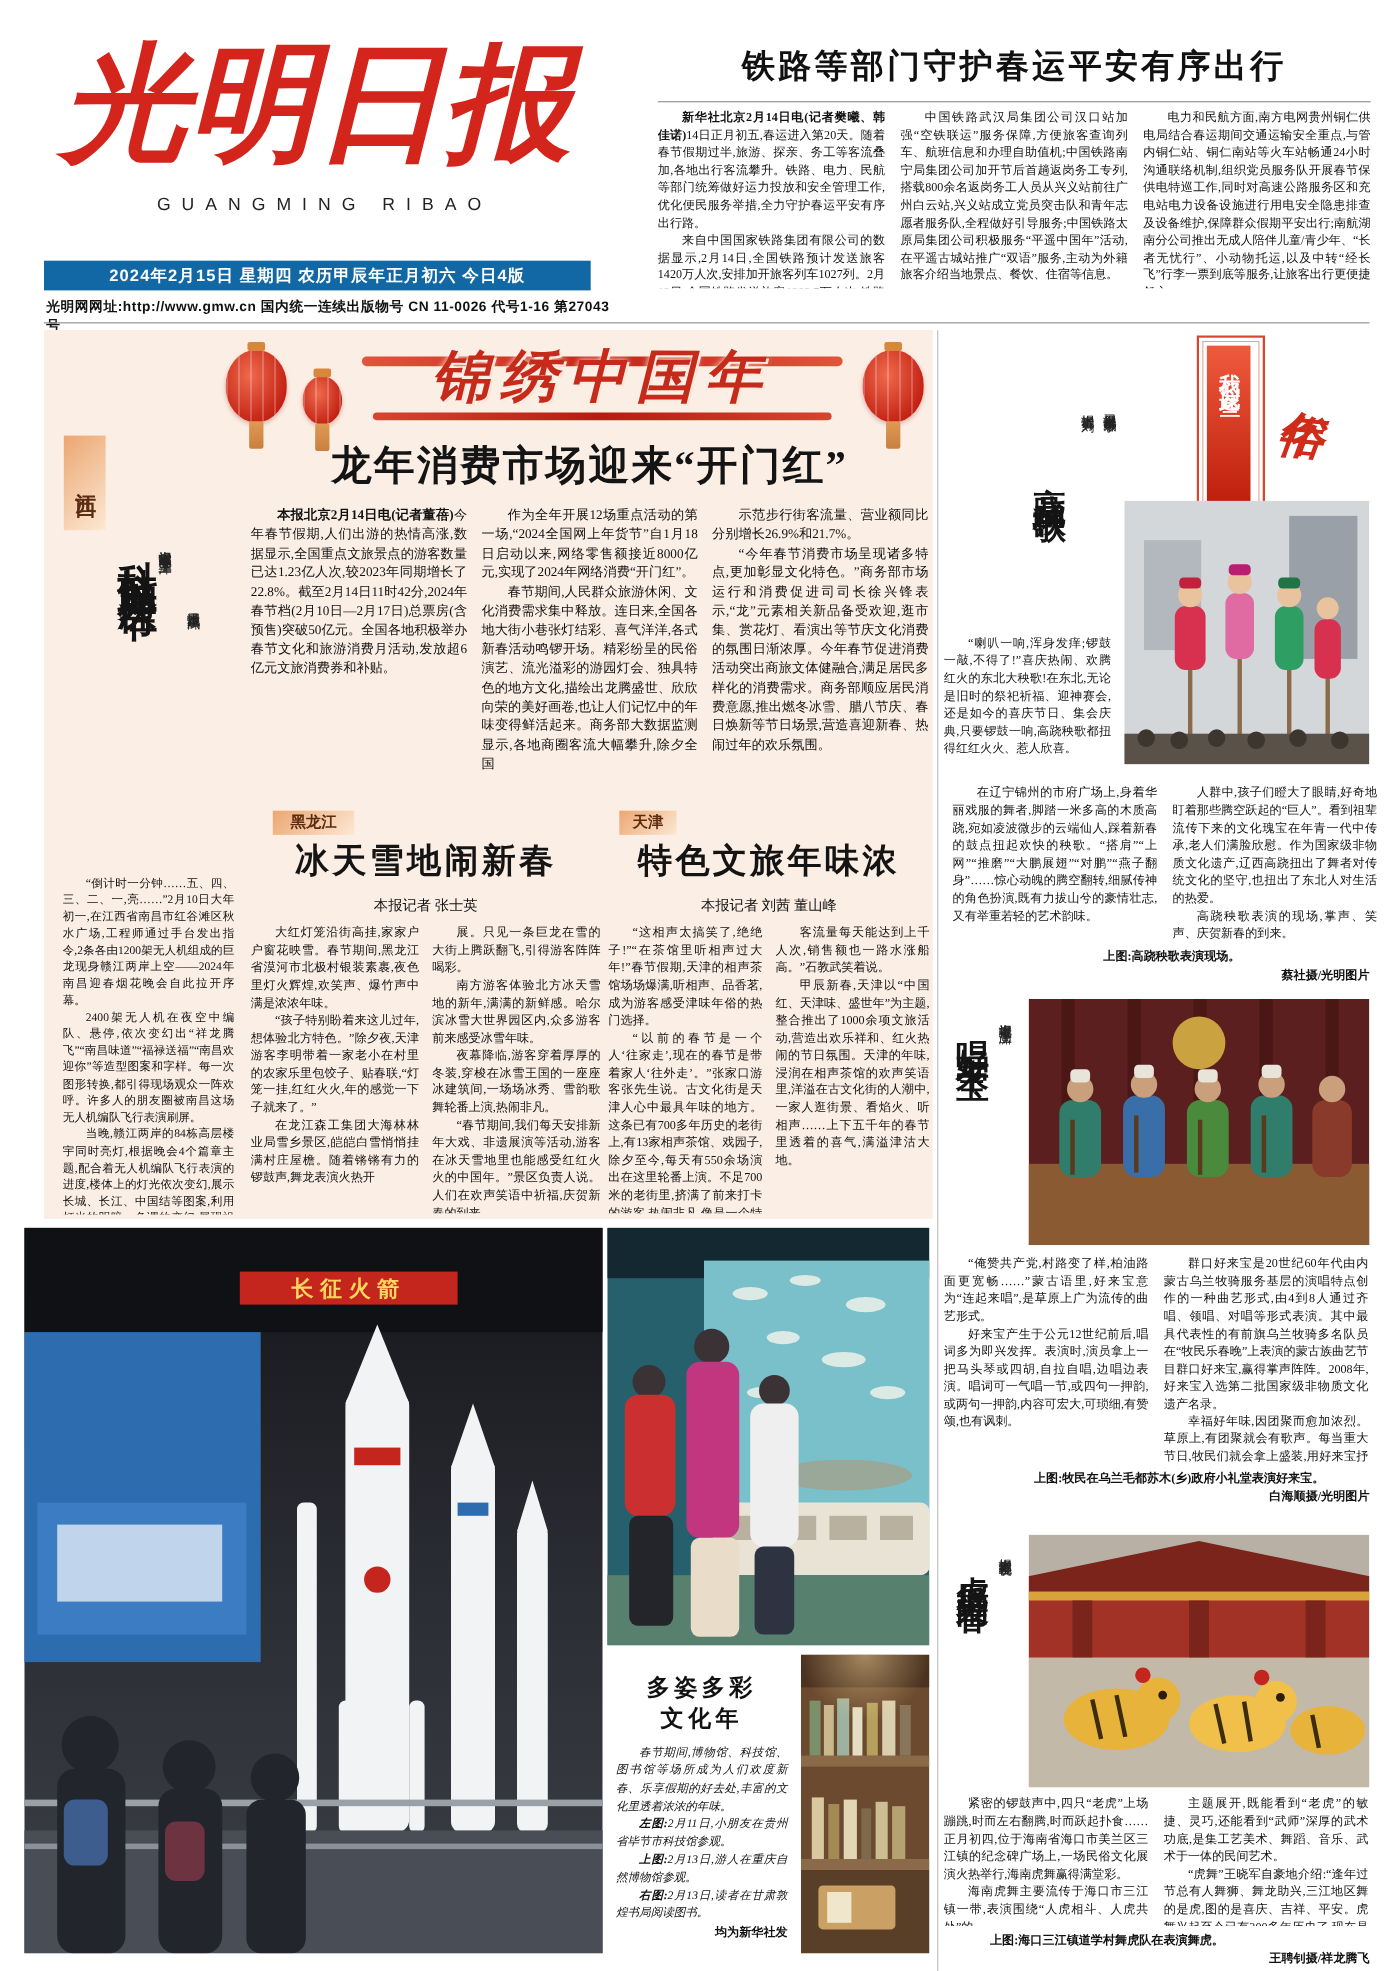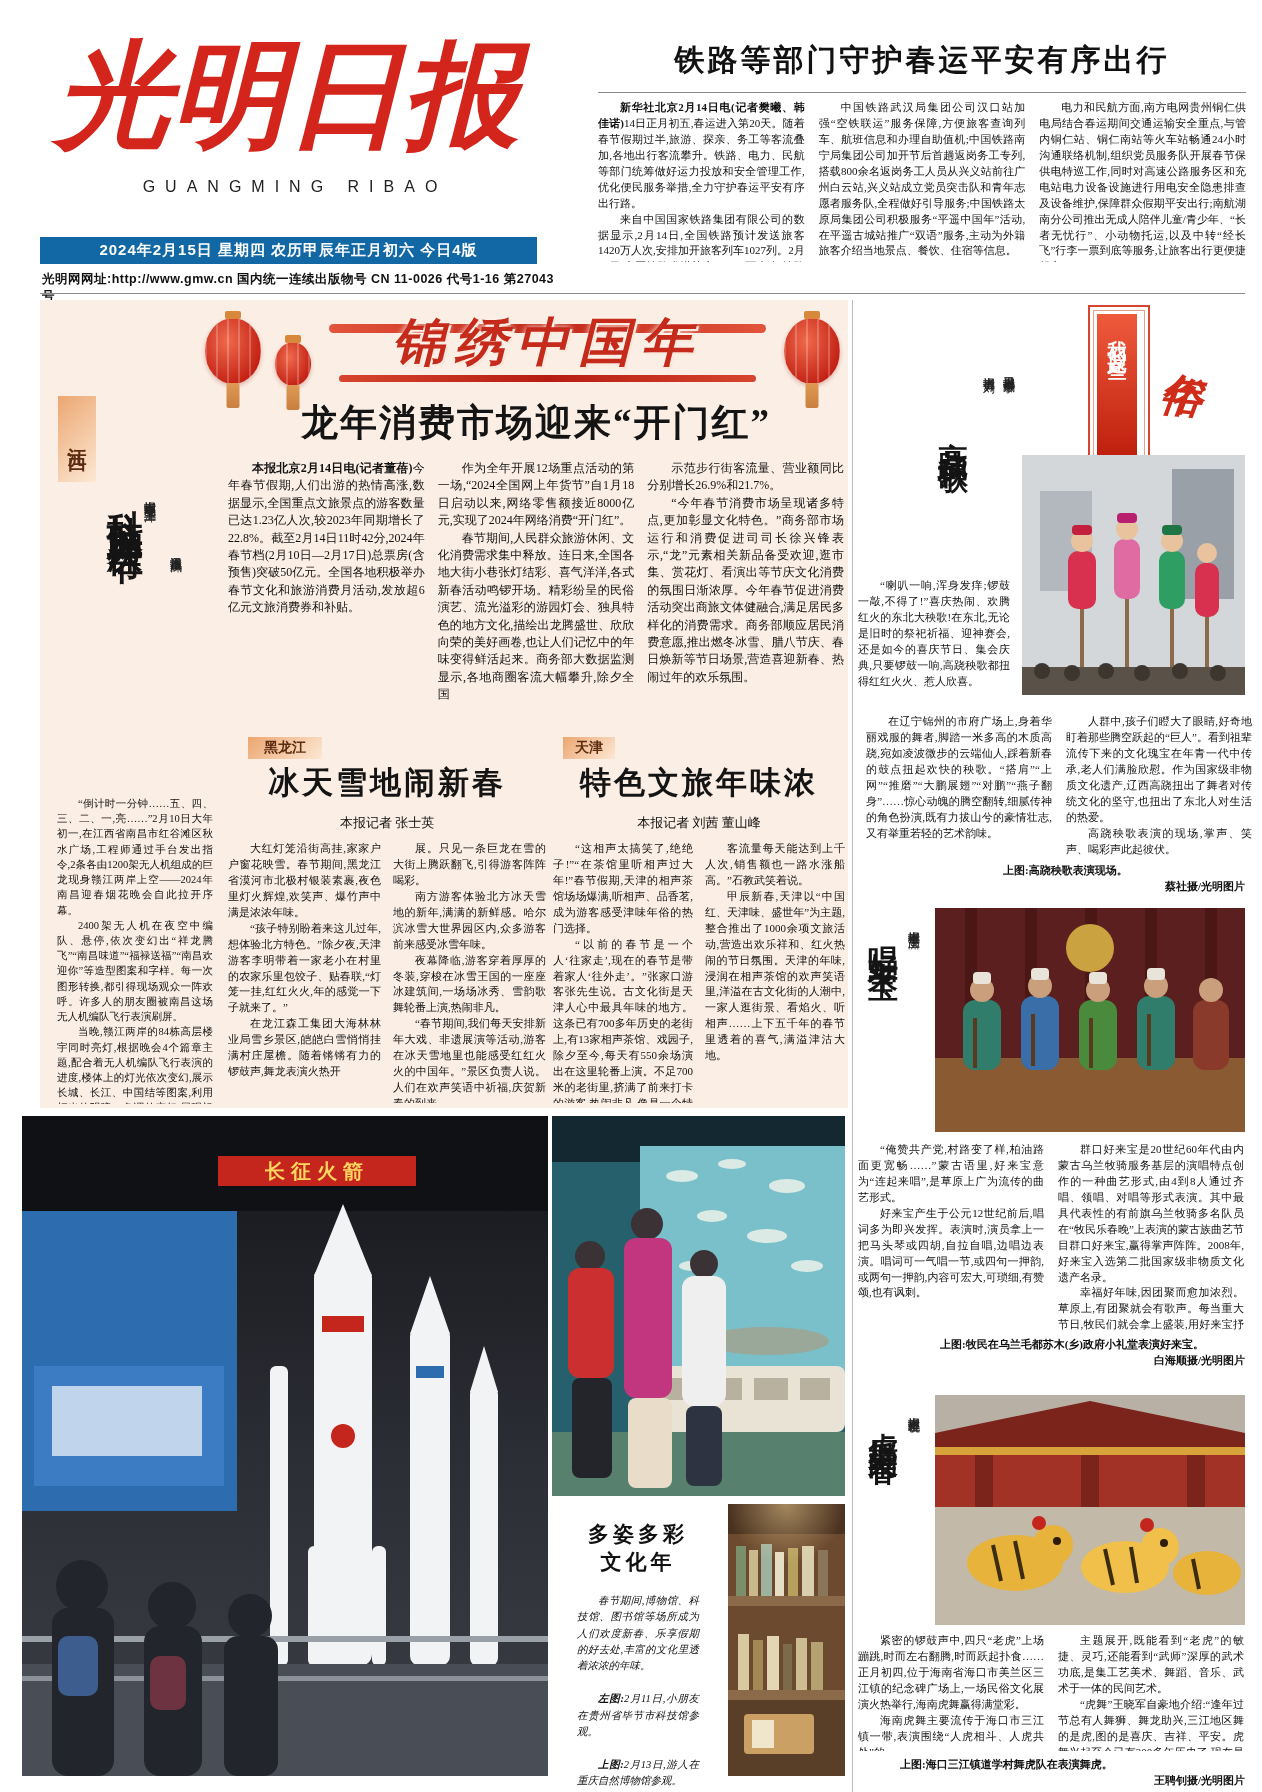--- a/index.html
+++ b/index.html
@@ -80,21 +80,21 @@
   .nianxu-box { background:linear-gradient(#ef5a3c,#b51505); color:#fff;
     font-weight:bold; font-size:19px; letter-spacing:7px; padding:10px 7px;
     border:1px solid #ffffff; }
   .nianxu-cal { font-weight:bold; font-style:italic; color:#d02c1a; font-size:42px;
     letter-spacing:4px; transform:rotate(6deg); }
   .flower { color:#d02c1a; font-size:26px; letter-spacing:-4px; }
 
   
   .culture-title { font-size:21px; font-weight:bold; letter-spacing:4px; text-align:center; }
   .culture-body { font-size:10.5px; line-height:1.55; font-style:italic; text-align:justify; }
-  .culture-body p { margin:17px; text-indent:2em; }
+  .culture-body p { margin:0; text-indent:2em; }
 </style>
 </head>
 <body>
 
 <div class="page">
 
   <div class="abs logo" style="left:55px; top:28px; width:480px;">光明日报</div>
   <div class="abs pinyin" style="left:55px; top:178px; width:480px;">GUANGMING RIBAO</div>
   <div class="abs datebar" style="left:40px; top:237px; width:497px; height:27px;">2024年2月15日  星期四  农历甲辰年正月初六  今日4版</div>
   <div class="abs infoline" style="left:42px; top:271px; width:520px;">光明网网址:http://www.gmw.cn  国内统一连续出版物号 CN 11-0026  代号1-16  第27043号</div>
@@ -366,21 +366,21 @@
 
   <div class="abs col body11 list" style="left:858px; top:578px; width:152px; height:118px; overflow:hidden;">
       <p>“喇叭一响,浑身发痒;锣鼓一敲,不得了!”喜庆热闹、欢腾红火的东北大秧歌!在东北,无论是旧时的祭祀祈福、迎神赛会,还是如今的喜庆节日、集会庆典,只要锣鼓一响,高跷秧歌都扭得红红火火、惹人欣喜。</p>
     </div>
   <div class="abs cols" style="left:866px; top:702px; width:387px; height:158px; overflow:hidden; gap:14px;margin-top:12px;">
     <div class="col body11 list" style="width:186px;">
         <p>在辽宁锦州的市府广场上,身着华丽戏服的舞者,脚踏一米多高的木质高跷,宛如凌波微步的云端仙人,踩着新春的鼓点扭起欢快的秧歌。“搭肩”“上网”“推磨”“大鹏展翅”“对鹏”“燕子翻身”……惊心动魄的腾空翻转,细腻传神的角色扮演,既有力拔山兮的豪情壮志,又有举重若轻的艺术韵味。</p>
       </div>
     <div class="col body11 list" style="width:186px;">
         <p>人群中,孩子们瞪大了眼睛,好奇地盯着那些腾空跃起的“巨人”。看到祖辈流传下来的文化瑰宝在年青一代中传承,老人们满脸欣慰。作为国家级非物质文化遗产,辽西高跷扭出了舞者对传统文化的坚守,也扭出了东北人对生活的热爱。</p>
-        <p>高跷秧歌表演的现场,掌声、笑声、喝彩声此起彼伏。</p>
+        <p>高跷秧歌表演的现场,掌声、笑声、庆贺新春的到来。</p>
       </div>
   </div>
   <div class="abs" style="left:1003px; top:862px; width:242px;">
     <div class="cap-bold">上图:高跷秧歌表演现场。</div>
     <div class="credit">蔡社摄/光明图片</div>
   </div>
 
   <div class="abs vtext vtitle" style="left:862px; top:922px; height:160px; font-size:30px; letter-spacing:8px;">唱好来宝</div>
   <div class="abs vtext vbyline" style="left:905px; top:922px; height:170px;">本报记者 高平 王潇</div>
   <div class="abs photo" style="left:935px; top:908px; width:310px; height:224px;">
@@ -474,16 +474,16 @@
         <p>紧密的锣鼓声中,四只“老虎”上场蹦跳,时而左右翻腾,时而跃起扑食……正月初四,位于海南省海口市美兰区三江镇的纪念碑广场上,一场民俗文化展演火热举行,海南虎舞赢得满堂彩。</p>
         <p>海南虎舞主要流传于海口市三江镇一带,表演围绕“人虎相斗、人虎共处”的</p>
       </div>
     <div class="col body11 list" style="width:186px;">
         <p>主题展开,既能看到“老虎”的敏捷、灵巧,还能看到“武师”深厚的武术功底,是集工艺美术、舞蹈、音乐、武术于一体的民间艺术。</p>
         <p>“虎舞”王晓军自豪地介绍:“逢年过节总有人舞狮、舞龙助兴,三江地区舞的是虎,图的是喜庆、吉祥、平安。虎舞兴起至今已有300多年历史了,现在是海南省级非物质文化遗产,希望它环环相传,十分热闹!”</p>
       </div>
   </div>
   <div class="abs" style="left:900px; top:1754px; width:345px;">
     <div class="cap-bold" style="display:inline;">上图:海口三江镇道学村舞虎队在表演舞虎。</div>
-    <div class="credit">王聘钊摄/光明图片</div>
+    <div class="credit">王聘钊摄/祥龙腾飞</div>
   </div>
 
 </div>
 
 </body></html>

